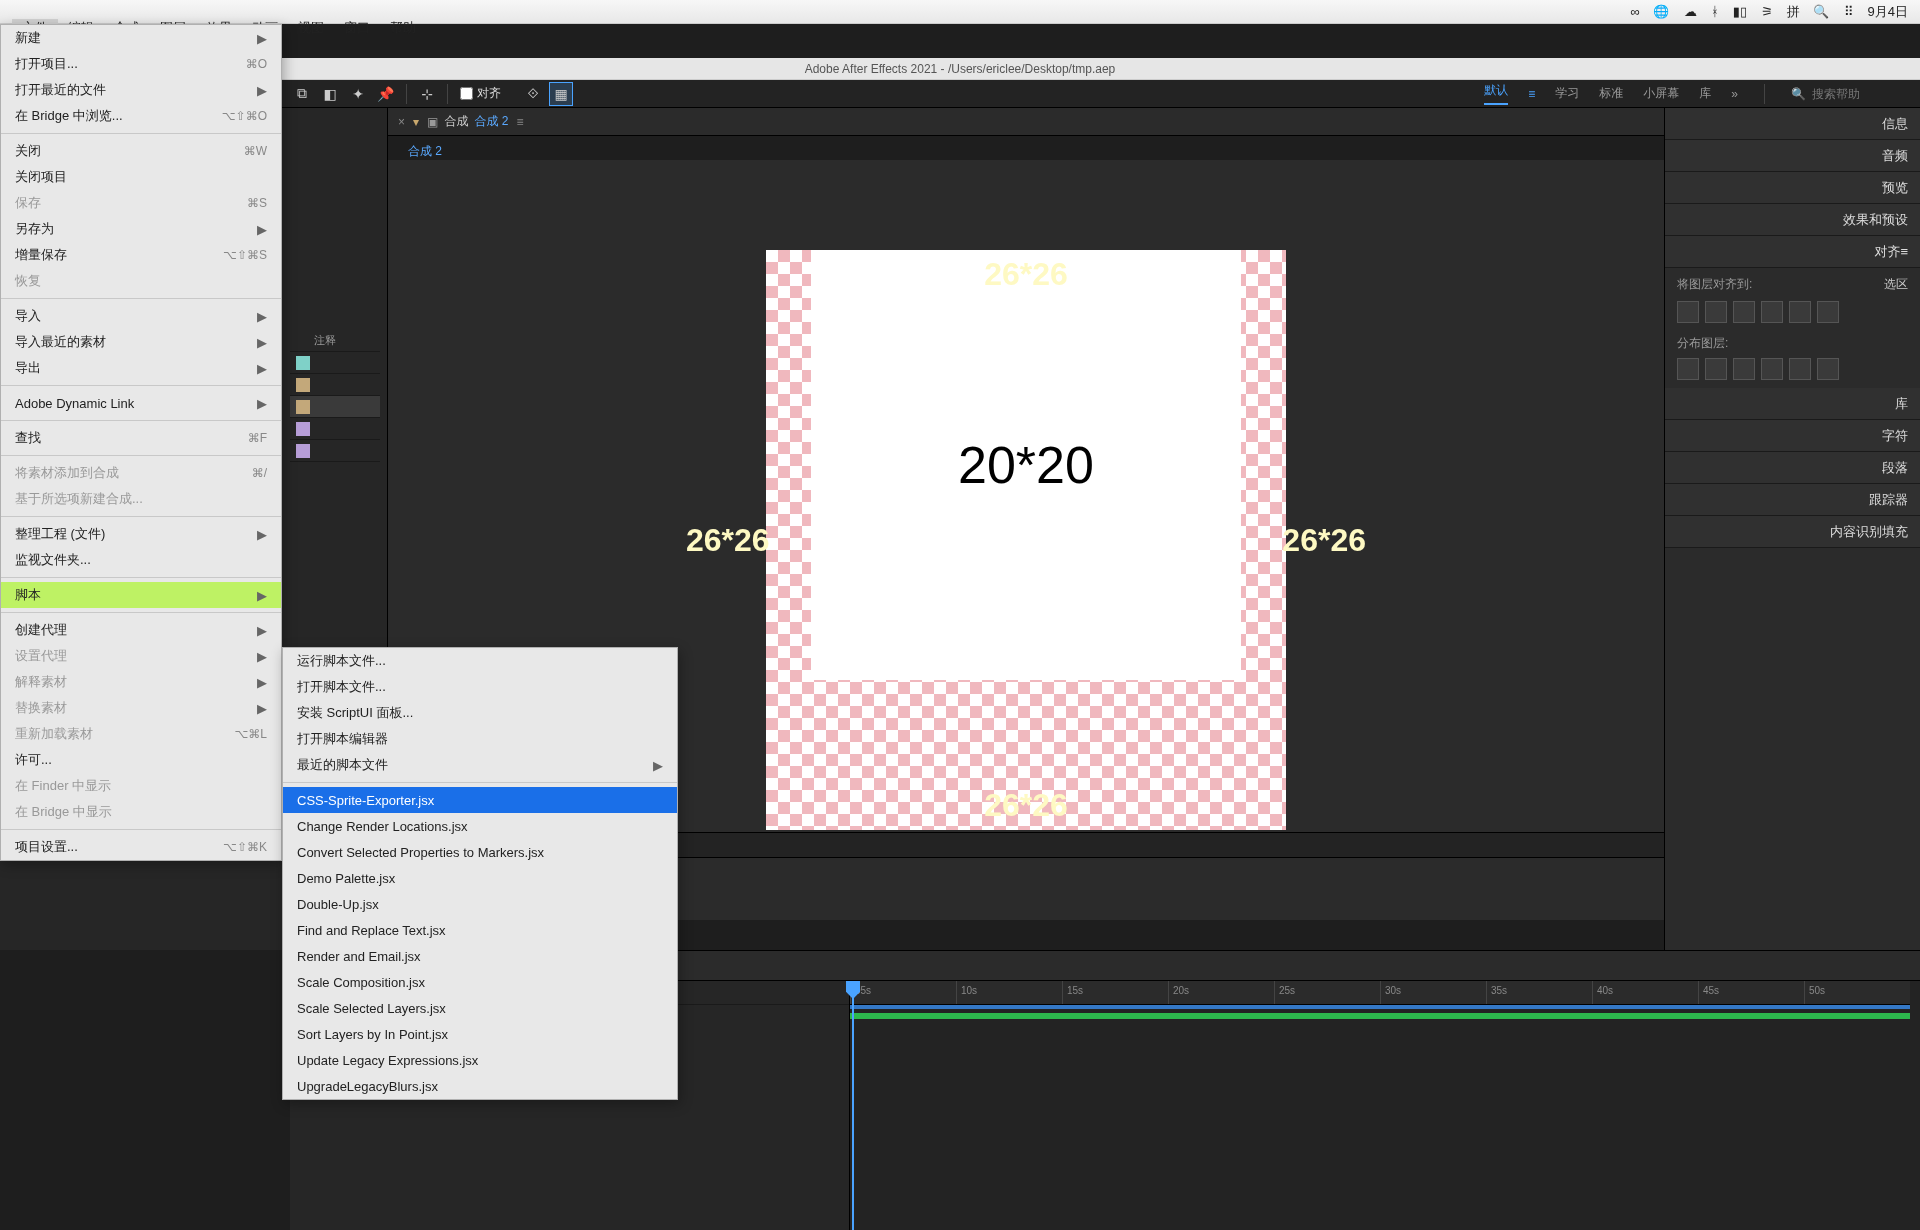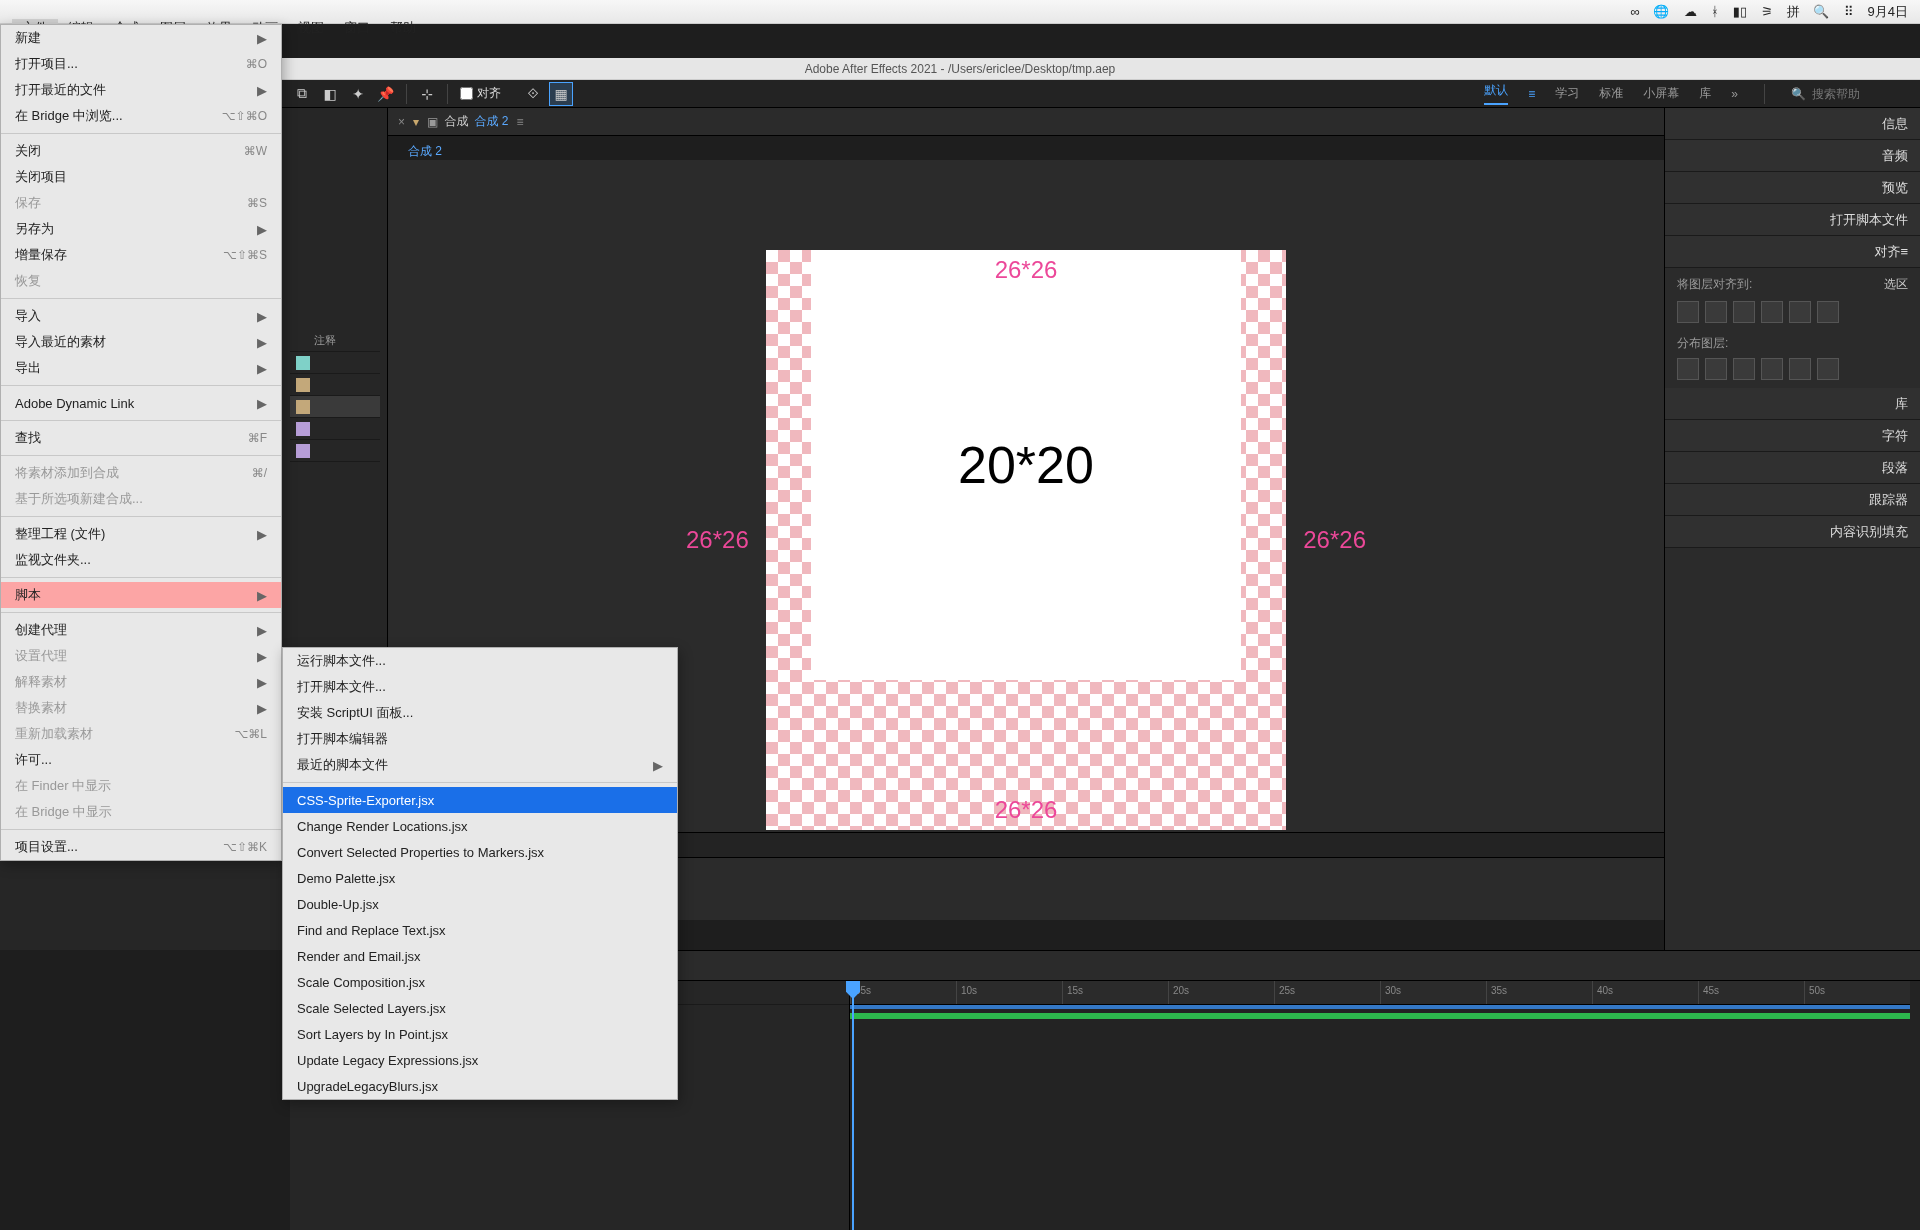--- a/index.html
+++ b/index.html
@@ -37,21 +37,21 @@
 .checker { width: 520px; height: 580px; background-image:
   linear-gradient(45deg, #f0b8be 25%, transparent 25%),
   linear-gradient(-45deg, #f0b8be 25%, transparent 25%),
   linear-gradient(45deg, transparent 75%, #f0b8be 75%),
   linear-gradient(-45deg, transparent 75%, #f0b8be 75%);
   background-size: 24px 24px;
   background-position: 0 0, 0 12px, 12px -12px, -12px 0;
   background-color: #fff;
   display: flex; align-items: flex-start; justify-content: center; }
 .inner-white { background: #fff; width: 430px; height: 430px; display: flex; align-items: center; justify-content: center; font-size: 52px; color: #000; font-weight: 400; }
-.anno { position: absolute; color: #ec4899; font-size: 24px; font-weight: 400; }
+.anno { position: absolute; color: #fef9c3; font-size: 32px; font-weight: 700; }
 .anno.top { top: 6px; left: 50%; transform: translateX(-50%); }
 .anno.bottom { bottom: 6px; left: 50%; transform: translateX(-50%); }
 .anno.left { left: -80px; top: 50%; transform: translateY(-50%); }
 .anno.right { right: -80px; top: 50%; transform: translateY(-50%); }
 
 
 .preview-bar { position: absolute; left: 388px; right: 256px; top: 832px; height: 26px; background: #232323; display: flex; align-items: center; padding: 0 10px; font-size: 12px; color: #999; gap: 10px; border-top: 1px solid #000; border-bottom: 1px solid #000; }
 .preview-bar .pct { color: #4aa3ff; }
 .preview-bar .tc { color: #ccc; }
 
@@ -80,21 +80,21 @@
 
 .project-stub { position:absolute; top:108px; left:0; width:388px; bottom:280px; background:#262626; border-right:1px solid #000; }
 .layer-swatches { position:absolute; top:330px; left:290px; width:90px; }
 .layer-swatches .lsw { height:22px; display:flex; align-items:center; padding-left:6px; border-bottom:1px solid #1a1a1a;}
 .layer-swatches .lsw .c { width:14px; height:14px; }
 
 
 .dropdown { position: absolute; background: #e8e8e8; border: 1px solid #b0b0b0; box-shadow: 2px 4px 12px rgba(0,0,0,.3); font-size: 13px; color: #222; z-index: 2000; }
 .dropdown .dd-item { display: flex; justify-content: space-between; align-items: center; padding: 3px 14px; height: 26px; cursor: default; }
 .dropdown .dd-item.disabled { color: #999; }
-.dropdown .dd-item.hover { background: #fca5a5; }
+.dropdown .dd-item.hover { background: #bef264; }
 .dropdown .dd-item.selected { background: #1a6fe8; color: #fff; }
 .dropdown .dd-sub { color: #666; font-size: 13px; }
 .dropdown .dd-shortcut { color: #888; font-size: 12px; margin-left: 30px; letter-spacing: 0; }
 .dropdown hr { border: none; border-top: 1px solid #c8c8c8; margin: 4px 0; }
 
 .file-menu { top: 24px; left: 0; width: 282px; }
 .script-submenu { top: 647px; left: 282px; width: 396px; }
 </style>
 </head>
 <body>
@@ -231,21 +231,21 @@
   <div class="panel-head">
       <span>信息</span>
     </div>
   <div class="panel-head">
       <span>音频</span>
     </div>
   <div class="panel-head">
       <span>预览</span>
     </div>
   <div class="panel-head">
-      <span>打开脚本文件</span>
+      <span>效果和预设</span>
     </div>
   <div class="panel-head">
       <span>对齐</span>
       <span>≡</span>
     </div>
   <div class="panel-body">
     <div class="align-row">
       <span>将图层对齐到:</span>
       <span style="color:#ccc">选区</span>
     </div>

